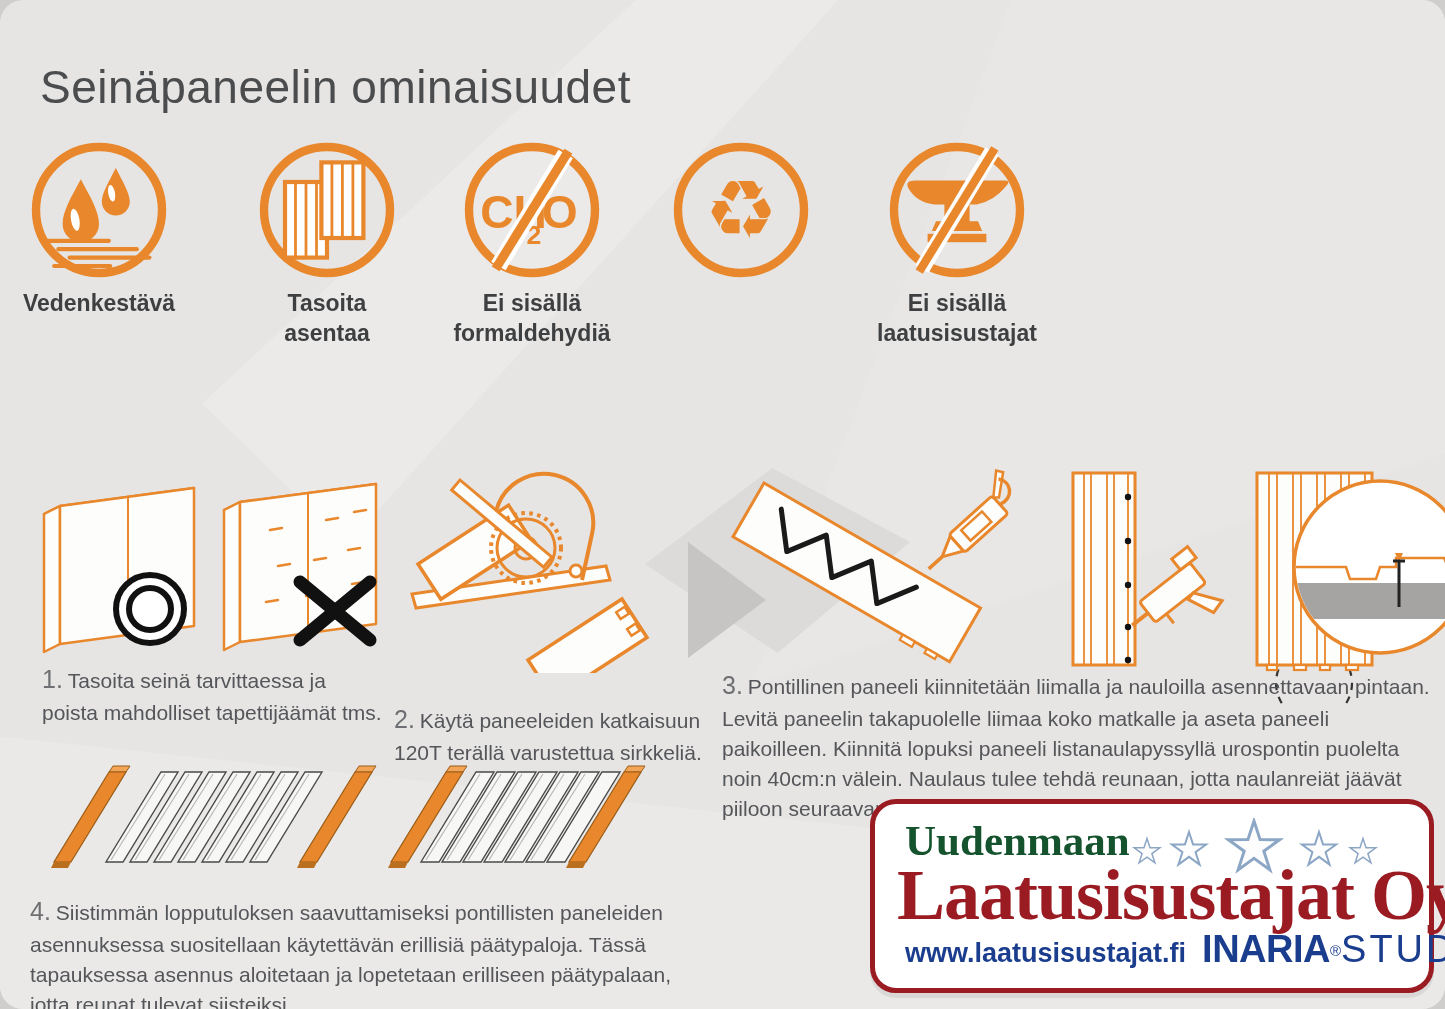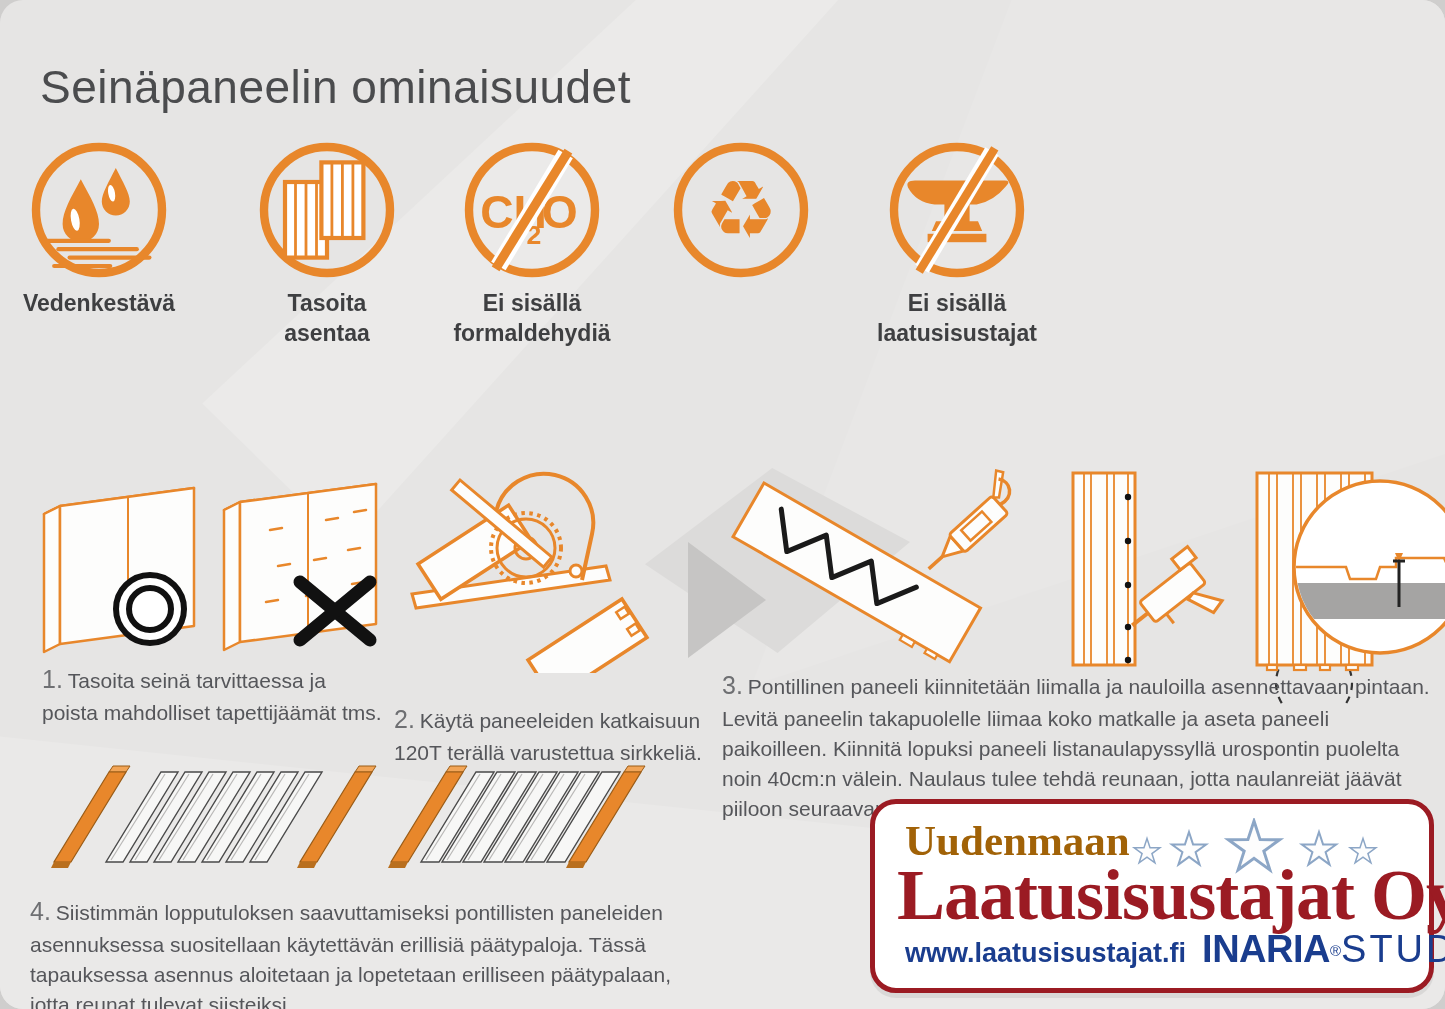--- a/index.html
+++ b/index.html
@@ -35,21 +35,21 @@
   #step4 { left:30px;  top:882px; width:672px;margin-top:12px; }
 
   .logo {
     position:absolute; left:870px; top:799px; width:554px; height:184px;
     background:#ffffff; border:5px solid #9b1b23; border-radius:26px;
     box-shadow:0 5px 0 rgba(0,0,0,0.07);
   }
   .logo-row1 {
     position:absolute; left:30px; top:12px;
     font-family:"Liberation Serif", serif; font-weight:bold;
-    font-size:43px; color:#a16207;text-align:center;
+    font-size:43px; color:#14532d;text-align:center;
   }
   .logo-stars { position:absolute; left:248px; top:14px; }
   .logo-row2 {
     position:absolute; left:22px; top:50px;
     font-family:"Liberation Serif", serif; font-weight:bold;
     font-size:72px; letter-spacing:-1px; color:#9b1b23; white-space:nowrap;
   }
   .logo-row3 {
     position:absolute; left:30px; top:124px; display:flex; align-items:baseline; gap:16px;
     color:#1a3d8e; white-space:nowrap;

